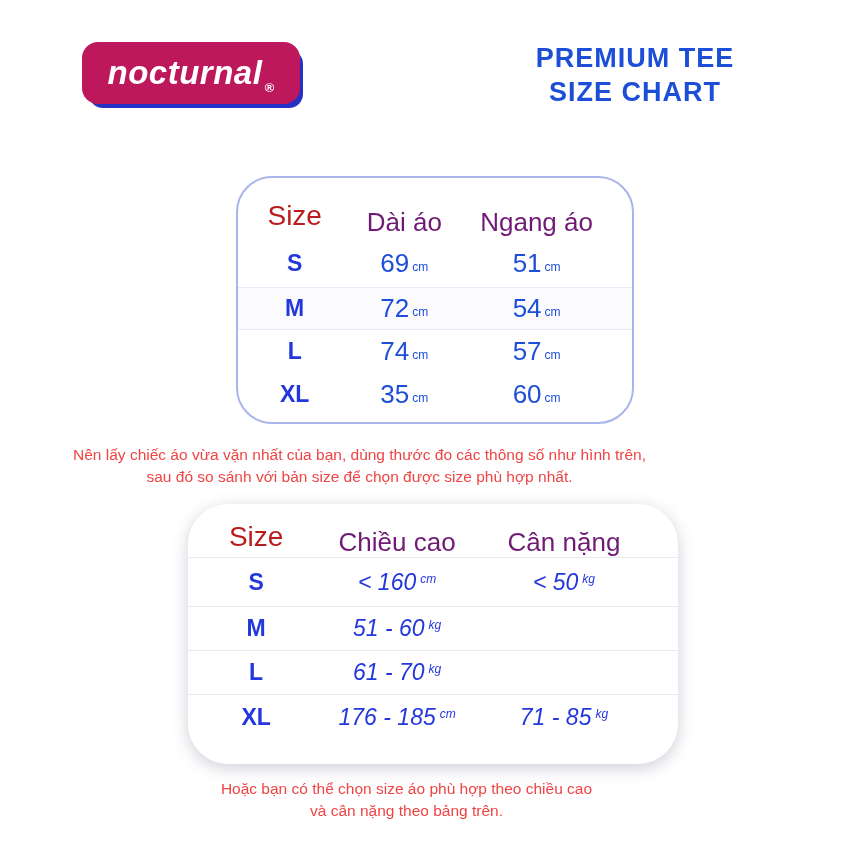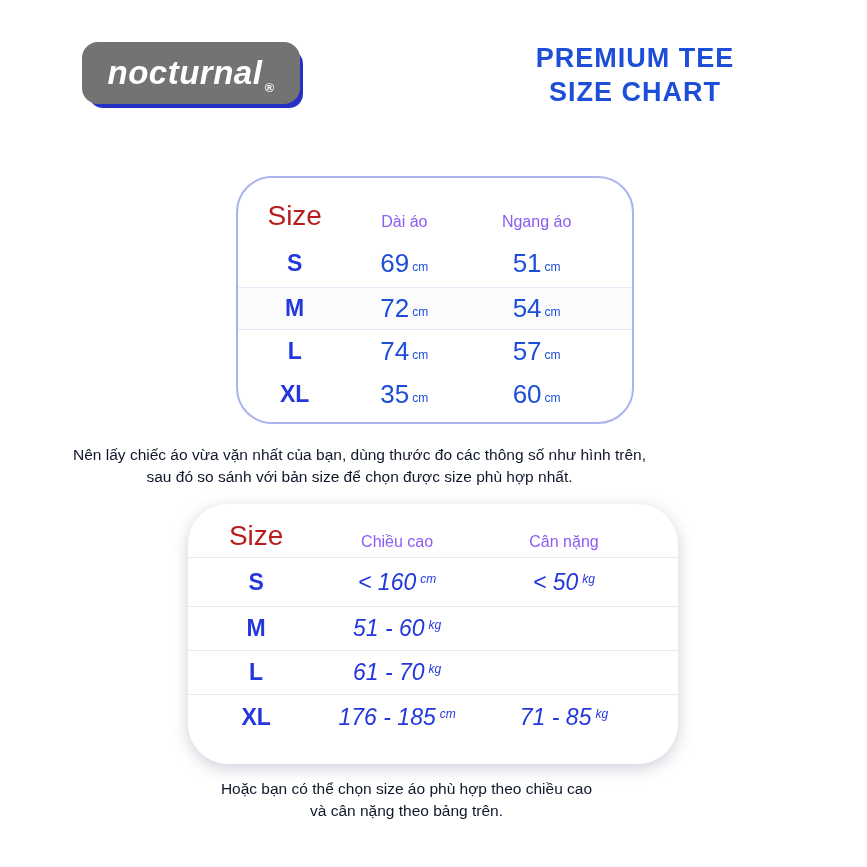--- a/index.html
+++ b/index.html
@@ -3,21 +3,21 @@
 <meta charset="utf-8">
 <style>
   html,body{margin:0;padding:0;}
   body{
     width:867px;height:867px;background:#ffffff;position:relative;
     font-family:"Liberation Sans", sans-serif;overflow:hidden;
   }
   
   .logo{
     position:absolute;left:82px;top:42px;width:218px;height:62px;
-    background:#737373;border-radius:16px;
+    background:#be185d;border-radius:16px;
     display:flex;align-items:center;justify-content:center;
     color:#ffffff;font-size:33px;font-weight:800;font-style:italic;
     letter-spacing:.5px;
     box-shadow:5px 6px 0 -2px #2531c4;
   }
   .logo .reg{font-size:13px;font-weight:700;align-self:flex-end;margin:0 0 9px 2px;}
   .title{
     position:absolute;left:500px;top:41px;width:270px;text-align:center;
     color:#1d4ed8;font-weight:800;font-size:27px;line-height:34px;letter-spacing:1px;
   }
@@ -25,40 +25,40 @@
   .t1{
     position:absolute;left:236px;top:176px;width:398px;height:248px;
     box-sizing:border-box;border:2px solid #aab4ec;border-radius:36px;
     background:#ffffff;display:grid;grid-template-rows:62px 47px 43px 42px 44px;
   }
   .t1 .row{display:grid;grid-template-columns:30% 28% 42%;align-items:center;
     justify-items:center;padding-right:16px;}
   .t1 .row.head{padding-top:14px;}
   .t1 .row.shade{border-top:1px solid #e7e9f7;border-bottom:1px solid #e7e9f7;background:#fbfbfe;}
   .h-size{font-weight:400;font-size:28px;color:#b91c1c;}
-  .h-col{font-weight:500;font-size:16px;color:#8b5cf6;margin-top:12px;}
+  .h-col{font-weight:500;font-size:26px;color:#701a75;margin-top:12px;}
   .sz{font-weight:800;font-size:23px;color:#2337dd;}
   .t1 .val{font-size:26px;font-weight:500;color:#1d4ed8;white-space:nowrap;}
   .t1 .unit{font-size:12px;font-weight:500;margin-left:3px;vertical-align:1px;}
   
   .t2{
     position:absolute;left:188px;top:504px;width:490px;height:260px;
     box-sizing:border-box;border-radius:40px;background:#ffffff;
     box-shadow:0 4px 16px rgba(125,130,155,.38);
     display:grid;grid-template-rows:53px 49px 44px 44px 46px;
   }
   .t2 .row{display:grid;grid-template-columns:29% 31% 40%;align-items:center;
     justify-items:center;padding-right:20px;}
   .t2 .row.head{padding-top:11px;}
   .t2 .row + .row{border-top:1px solid #e9e9f0;}
   .t2 .val{font-size:23px;font-weight:500;color:#2337dd;white-space:nowrap;font-style:italic;}
   .t2 .unit{font-size:12px;font-weight:500;margin-left:4px;vertical-align:7px;}
   
   .note{position:absolute;left:0;width:719px;text-align:center;
-    color:#0f172a;font-size:15.5px;line-height:21.5px;font-weight:500;}
+    color:#ef4444;font-size:15.5px;line-height:21.5px;font-weight:500;}
   .note-top{top:444px;}
   .note-bottom{top:778px;margin-left:47px;}
 </style>
 </head>
 <body>
 
 <div class="logo">
   <span>nocturnal</span>
     <span class="reg">®</span>
 </div>

